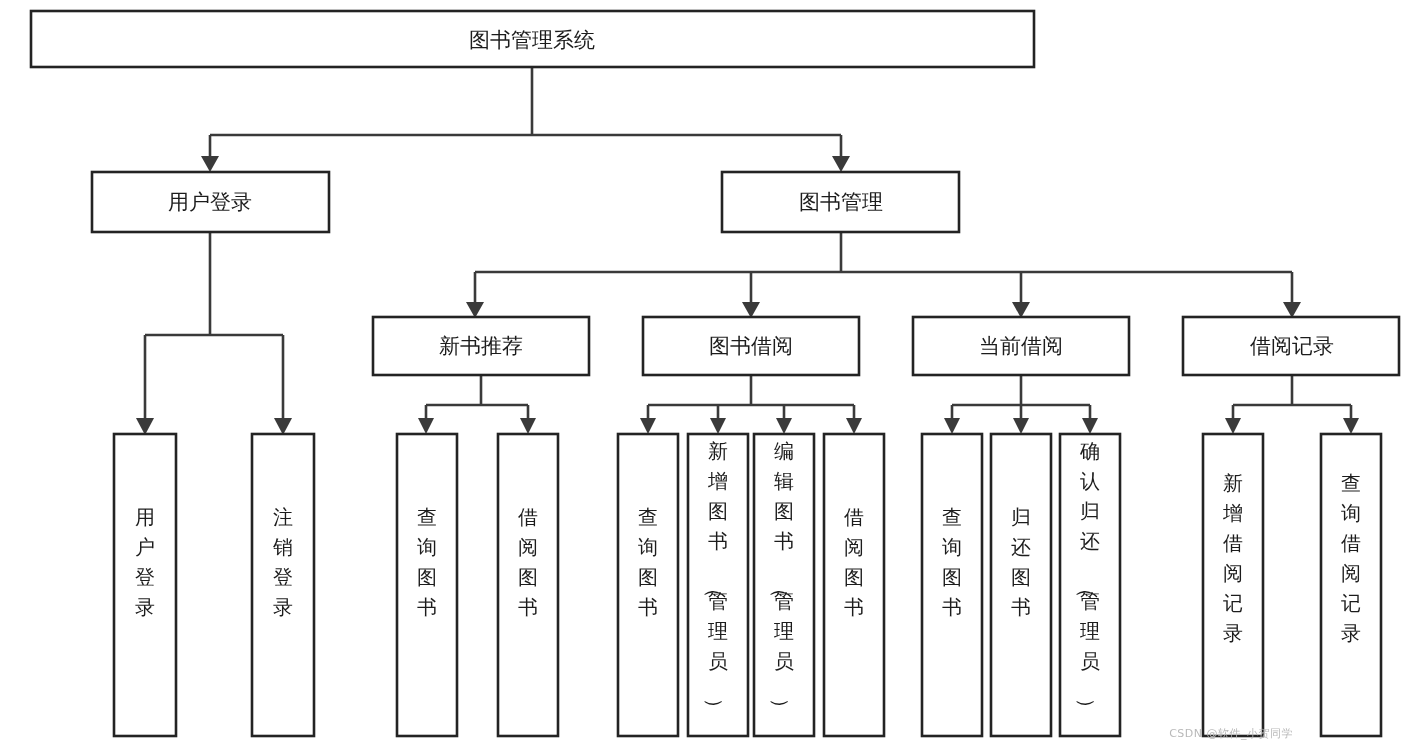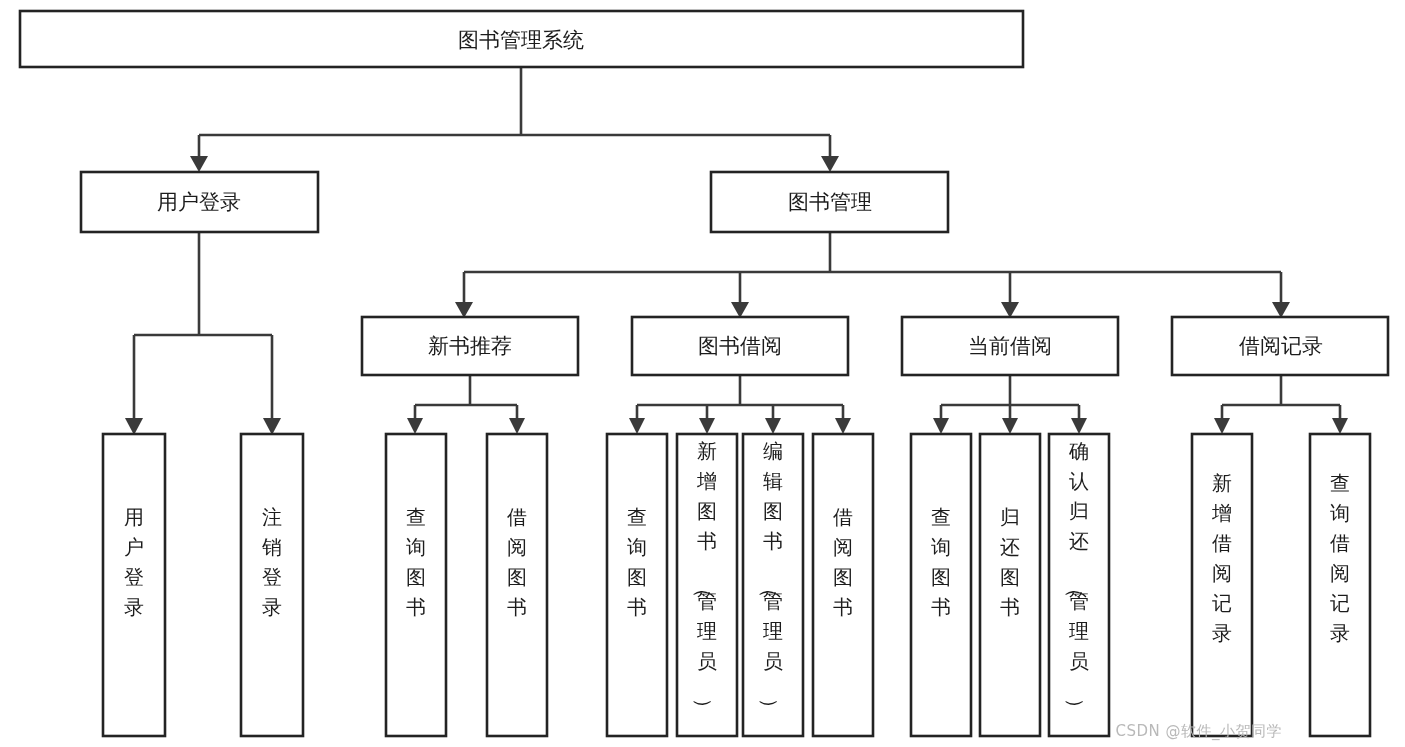--- a/index.html
+++ b/index.html
@@ -10,20 +10,21 @@
   body {
     width: 1405px;
     height: 747px;
     font-family: "DejaVu Sans", "Liberation Sans", sans-serif;
     overflow: hidden;
   }
   #diagram-root {
     position: relative;
     width: 1292px;
     height: 747px;
+    margin-left: 11px;
   }
   svg.diagram {
     position: absolute;
     top: 0;
     left: 0;
     width: 1405px;
     height: 747px;
     display: block;
   }
   .node-rect {
@@ -52,21 +53,21 @@
     font-family: "DejaVu Sans", "Liberation Sans", sans-serif;
     font-size: 20px;
     fill: #1c1c1c;
     text-anchor: middle;
   }
   .watermark {
     position: absolute;
     right: 10px;
     bottom: 6px;
     font-family: "DejaVu Sans", "Liberation Sans", sans-serif;
-    font-size: 15px;
+    font-size: 11px;
     color: #b9b9b9;
     letter-spacing: 0.5px;
     white-space: nowrap;
     user-select: none;
   }
 </style>
 </head>
 <body>
 
 <div id="diagram-root">

